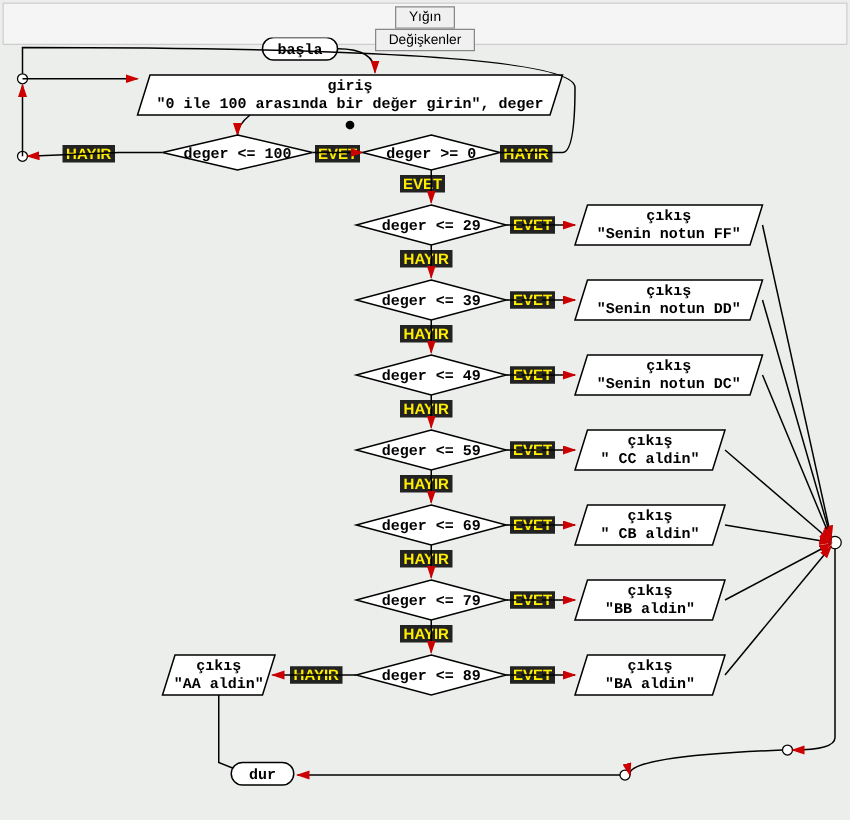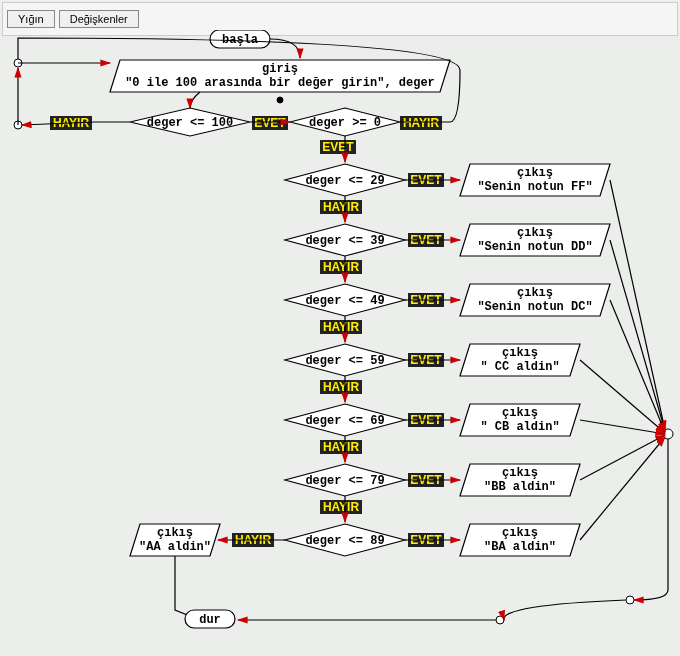--- a/index.html
+++ b/index.html
@@ -20,20 +20,21 @@
     left: 2px;
     right: 2px;
     height: 28px;
     background: #f5f5f5;
     border: 1px solid #ccc;
     display: flex;
     align-items: center;
     padding: 2px;
     font-family: Tahoma, sans-serif;
     font-size: 11px;
+    flex-direction: column;
   }
   .toolbar button {
     margin: 0 2px;
     padding: 2px 10px;
     background: #f0f0f0;
     border: 1px solid #888;
     font-family: Tahoma, sans-serif;
     font-size: 11px;
     cursor: pointer;
   }

